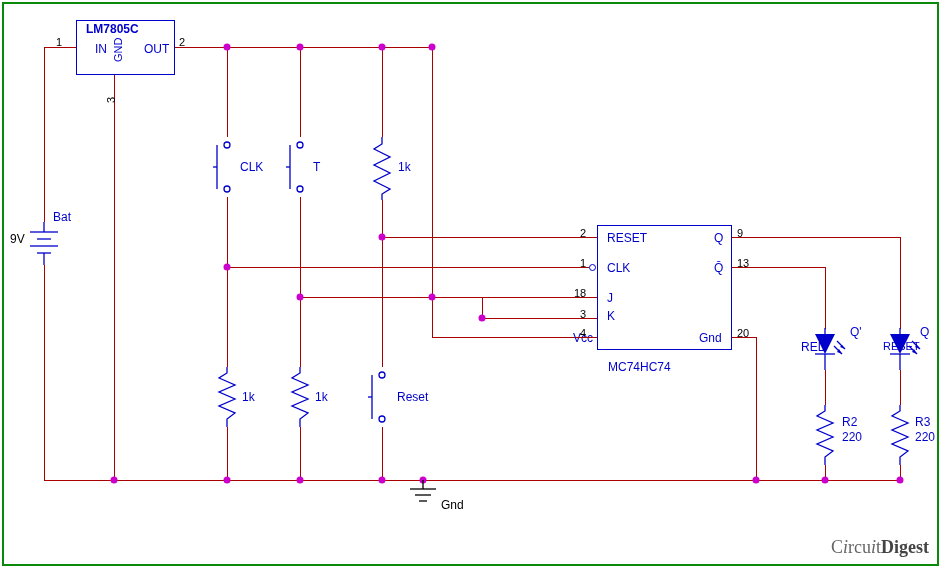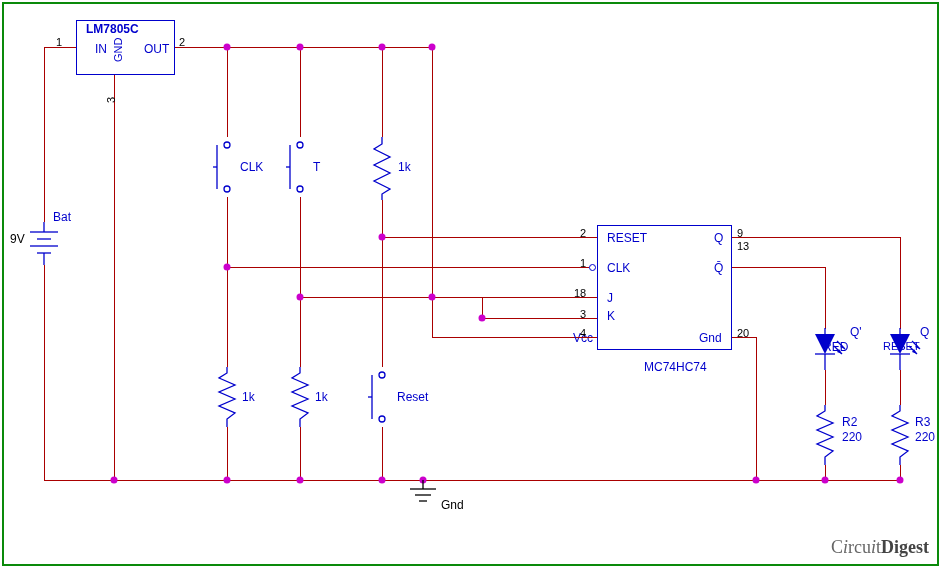--- a/index.html
+++ b/index.html
@@ -163,59 +163,59 @@
 <span class="lbl" style="left:842px;top:415px">R2</span>
 <span class="lbl" style="left:842px;top:430px">220</span>
 
 <svg class="sym" style="left:889px;top:405px" width="22" height="60">
   <polyline class="zigzag" points="11,0 11,6 3,11 19,18 3,25 19,32 3,39 19,46 11,52 11,60"></polyline>
 </svg>
 <span class="lbl" style="left:915px;top:415px">R3</span>
 <span class="lbl" style="left:915px;top:430px">220</span>
 
 <div class="box" style="left:597px;top:225px;width:135px;height:125px"></div>
-<span class="lbl" style="left:644px;top:360px">MC74HC74</span>
+<span class="lbl" style="left:608px;top:360px">MC74HC74</span>
 
 <span class="lbl" style="left:607px;top:231px">RESET</span>
 <span class="pinnum" style="left:580px;top:227px">2</span>
 <span class="lbl" style="left:607px;top:261px">CLK</span>
 <span class="pinnum" style="left:580px;top:257px">1</span>
 <circle style="position:absolute;left:589px;top:264px;width:7px;height:7px;border:1px solid #0000cc;border-radius:50%"></circle>
 <span class="lbl" style="left:607px;top:291px">J</span>
 <span class="pinnum" style="left:574px;top:287px">18</span>
 <span class="lbl" style="left:607px;top:309px">K</span>
 <span class="pinnum" style="left:580px;top:308px">3</span>
 <span class="lbl" style="left:573px;top:331px">Vcc</span>
 <span class="pinnum" style="left:580px;top:327px">4</span>
 
 <span class="lbl" style="left:714px;top:231px">Q</span>
 <span class="pinnum" style="left:737px;top:227px">9</span>
 <span class="lbl" style="left:714px;top:261px">Q̄</span>
-<span class="pinnum" style="left:737px;top:240px">13</span>
+<span class="pinnum" style="left:737px;top:257px">13</span>
 <span class="lbl" style="left:699px;top:331px">Gnd</span>
 <span class="pinnum" style="left:737px;top:327px">20</span>
 
 <div class="wire hw" style="left:578px;top:237px;width:19px"></div>
 <div class="wire hw" style="left:578px;top:267px;width:11px"></div>
 <div class="wire hw" style="left:578px;top:297px;width:19px"></div>
 <div class="wire hw" style="left:578px;top:318px;width:19px"></div>
 <div class="wire hw" style="left:578px;top:337px;width:19px"></div>
 
 <svg class="sym" style="left:810px;top:328px" width="40" height="44">
   <line class="ledpath" x1="15" y1="0" x2="15" y2="6"></line>
   <polygon class="ledfill" points="5,6 25,6 15,26"></polygon>
   <line class="ledpath" x1="5" y1="26" x2="25" y2="26"></line>
   <line class="ledpath" x1="15" y1="26" x2="15" y2="42"></line>
   <line class="ledpath" x1="24" y1="18" x2="32" y2="26"></line>
     <polygon class="ledfill" points="32,26 29,21 27,24"></polygon>
   <line class="ledpath" x1="27" y1="13" x2="35" y2="21"></line>
     <polygon class="ledfill" points="35,21 32,17 30,19"></polygon>
 </svg>
 <span class="lbl" style="left:850px;top:325px">Q'</span>
-<span class="lbl" style="left:823px;top:340px">RED</span>
+<span class="lbl" style="left:801px;top:340px">RED</span>
 
 <svg class="sym" style="left:885px;top:328px" width="48" height="44">
   <line class="ledpath" x1="15" y1="0" x2="15" y2="6"></line>
   <polygon class="ledfill" points="5,6 25,6 15,26"></polygon>
   <line class="ledpath" x1="5" y1="26" x2="25" y2="26"></line>
   <line class="ledpath" x1="15" y1="26" x2="15" y2="42"></line>
   <line class="ledpath" x1="24" y1="18" x2="32" y2="26"></line>
     <polygon class="ledfill" points="32,26 29,21 27,24"></polygon>
   <line class="ledpath" x1="27" y1="13" x2="35" y2="21"></line>
     <polygon class="ledfill" points="35,21 32,17 30,19"></polygon>

